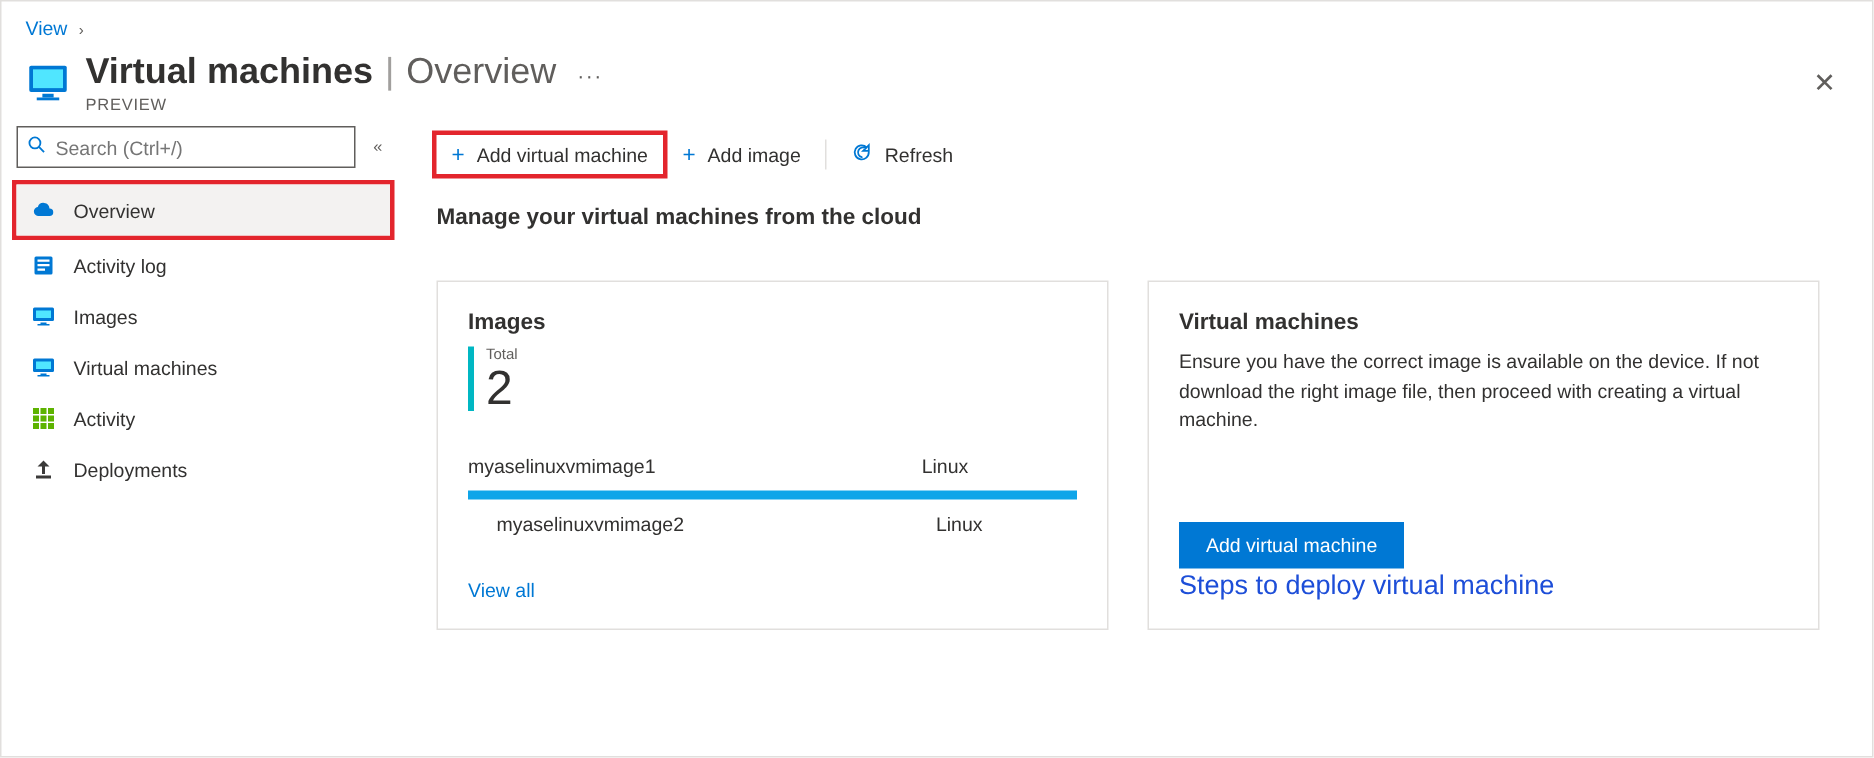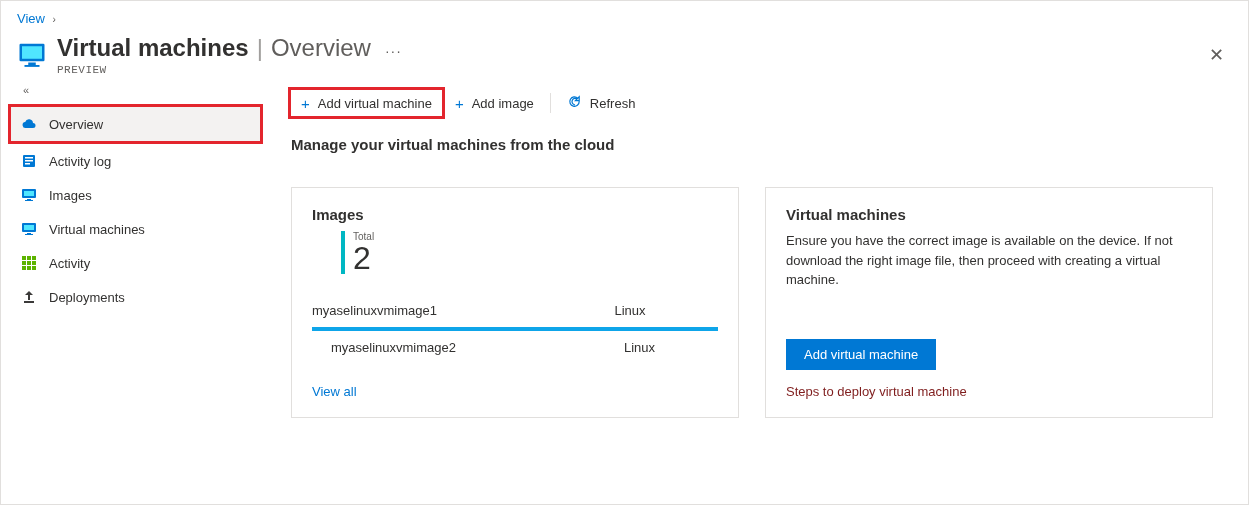--- a/index.html
+++ b/index.html
@@ -30,21 +30,21 @@
     margin-right: 10px;
     margin-top: 6px;
     flex-shrink: 0;
   }
   .title-block { flex: 1; }
   .title-line { display: flex; align-items: baseline; }
   .title-bold { font-size: 24px; font-weight: 600; color: #323130; }
   .title-sep { font-size: 24px; font-weight: 300; color: #a19f9d; margin: 0 8px; }
   .title-sub { font-size: 24px; font-weight: 300; color: #605e5c; }
   .title-dots { margin-left: 14px; color: #605e5c; font-size: 14px; letter-spacing: 1px; }
-  .preview-label { font-size: 11px; color: #605e5c; letter-spacing: 0.5px; margin-top: 2px; font-family: Liberation Mono, monospace; }
+  .preview-label { font-size: 11px; color: #605e5c; letter-spacing: 0.5px; margin-top: 2px; }
   .close-x {
     font-size: 18px; color: #605e5c; cursor: pointer;
     padding: 6px 8px; margin-top: 4px;
     font-weight: 300;
   }
 
   .main-layout {
     display: flex;
     height: calc(100% - 80px);
   }
@@ -145,32 +145,31 @@
     padding: 18px 20px;
     background: #fff;
   }
   .card-images { width: 448px; }
   .card-vm { width: 448px; display: flex; flex-direction: column; }
   .card-title { font-size: 15px; font-weight: 600; margin-bottom: 8px; }
 
   .total-block {
     display: flex; align-items: stretch;
     margin-bottom: 20px;
-    margin-left: 29px;
   }
   .total-bar { width: 4px; background: #00b7c3; margin-right: 8px; }
   .total-text .total-label { font-size: 10px; color: #605e5c; }
   .total-text .total-num { font-size: 32px; font-weight: 400; line-height: 1; }
 
   .img-table { width: 100%; }
   .img-row {
     display: flex;
     padding: 9px 0;
     font-size: 13px;
-    border-bottom: 4px solid #0ea5e9;
+    border-bottom: 6px solid #0ea5e9;
   }
   .img-row:last-child { border-bottom: none; margin-left: 19px; }
   .img-name { flex: 0 0 230px; }
   .img-os { flex: 1; text-align: center; }
 
   .view-all {
     color: #0078d4; font-size: 13px;
     margin-top: 20px; cursor: pointer;
     display: inline-block;
   }
@@ -184,22 +183,22 @@
     background: #0078d4;
     color: #fff;
     border: none;
     padding: 8px 18px;
     font-size: 13px;
     cursor: pointer;
     align-self: flex-start;
     margin-top: 20px;
   }
   .link {
-    color: #7f1d1d; font-size: 13px;
-    margin-top: 14px; cursor: pointer;
+    color: #1d4ed8; font-size: 18px;
+    margin-top: 1px; cursor: pointer;
   }
 
   
   .i-cloud { fill: #0078d4; }
   .i-grid { fill: #5db300; }
   .i-upload { fill: #3b3a39; }
 </style>
 </head>
 <body>
 
@@ -223,20 +222,29 @@
       <span class="title-dots">···</span>
     </div>
     <div class="preview-label">PREVIEW</div>
   </div>
   <div class="close-x">✕</div>
 </div>
 
 <div class="main-layout">
   <div class="sidebar">
     <div class="search-row">
+      <div class="search-box">
+        <span class="search-icon">
+          <svg width="13" height="13" viewBox="0 0 16 16">
+              <circle cx="6.5" cy="6.5" r="4.5" stroke="#0078d4" stroke-width="1.5" fill="none"></circle>
+              <line x1="10" y1="10" x2="14" y2="14" stroke="#0078d4" stroke-width="1.5"></line>
+            </svg>
+        </span>
+        <input placeholder="Search (Ctrl+/)" style="">
+      </div>
       <span class="collapse-chevron">«</span>
     </div>
 
     <div class="nav-highlight">
       <div class="nav-item selected">
         <span class="nav-icon">
           <svg width="16" height="16" viewBox="0 0 16 16">
               <path class="i-cloud" d="M12 7a4 4 0 00-7.8-1A3 3 0 005 12h7a2.5 2.5 0 000-5z"></path>
             </svg>
         </span>

